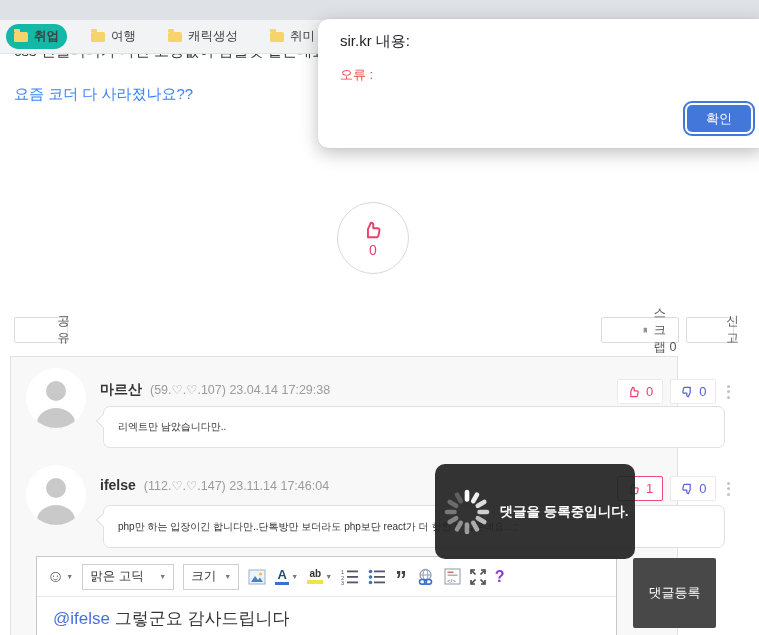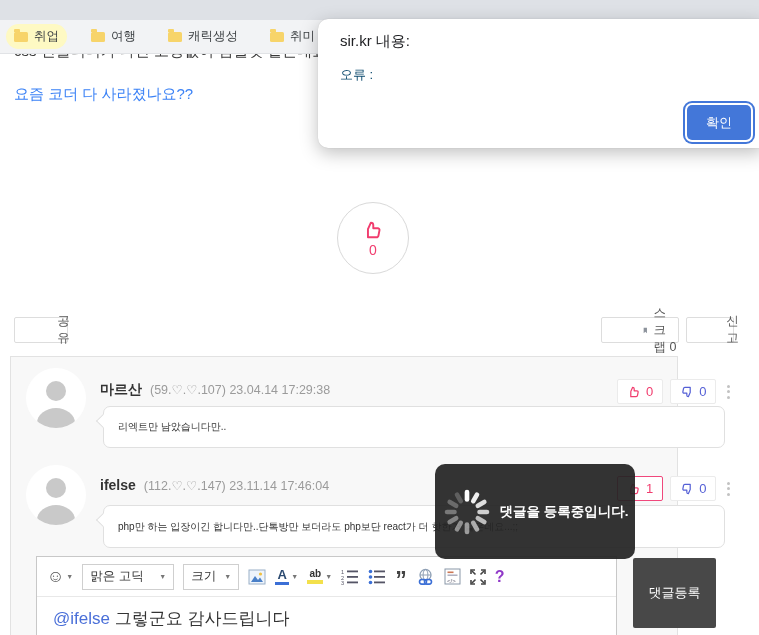--- a/index.html
+++ b/index.html
@@ -10,21 +10,21 @@
     color:#333;
   }
   
   .tabstrip { position:absolute; left:0; top:0; width:759px; height:20px; background:#dee1e6; z-index:30; }
   .bookmarks {
     position:absolute; left:0; top:20px; width:759px; height:34px;
     background:#f2f3f5; border-bottom:1px solid #e1e3e6; z-index:30;
     display:flex; align-items:center; padding-left:6px; gap:16px;
   }
   .bm-item { display:flex; align-items:center; gap:6px; font-size:12.5px; color:#3c4043; padding:4px 8px; border-radius:14px; cursor:default; }
-  .bm-item.hovered { background:#fef9c3; }
+  .bm-item.hovered { background:#14b8a6;font-weight:bold; }
   .folder {
     position:relative; width:14px; height:10px; background:#f7d46a; border-radius:1.5px; flex:0 0 auto;
   }
   .folder::before { content:""; position:absolute; top:-3px; left:0; width:6px; height:3px; background:#f7d46a; border-radius:1px 1px 0 0; }
   
   .clipped-line { position:absolute; left:14px; top:42px; font-size:15px; color:#3a3a3a; z-index:1; }
   .question-line { position:absolute; left:14px; top:85px; font-size:15px; color:#3b82f6; z-index:1; }
   
   .like-circle {
     position:absolute; left:337px; top:202px; width:72px; height:72px;
@@ -117,23 +117,23 @@
   .spinner { width:52px; height:52px; animation:spin 1s steps(12,end) infinite; }
   @keyframes spin { to { transform:rotate(360deg); } }
   .toast-msg { color:#fff; font-size:13.5px; font-weight:bold; }
   
   .dialog {
     position:absolute; left:318px; top:19px; width:445px; height:129px;
     background:#fff; border-radius:10px 0 0 10px; z-index:40;
     box-shadow:0 5px 18px rgba(0,0,0,0.25), 0 0 1px rgba(0,0,0,0.2);
   }
   .dlg-title { position:absolute; left:22px; top:13px; font-size:15px; color:#202124; }
-  .dlg-msg   { position:absolute; left:22px; top:47px; font-size:13px; color:#0c4a6e; }
+  .dlg-msg   { position:absolute; left:22px; top:47px; font-size:13px; color:#ef4444; }
   .dlg-btn {
-    position:absolute; left:369px; top:86px; width:64px; height:35px;
+    position:absolute; left:369px; top:86px; width:64px; height:27px;
     background:#4377d9; color:#fff; font-size:13px; border:none; border-radius:5px; cursor:pointer;
     box-shadow:0 0 0 2px #fff, 0 0 0 4px #4377d9; font-family:inherit;
   }
 </style>
 </head>
 <body>
 
 <div id="screen">
 
   <div class="clipped-line">css 건들더니가 다인 고정값이 심할것 같은데요</div>

